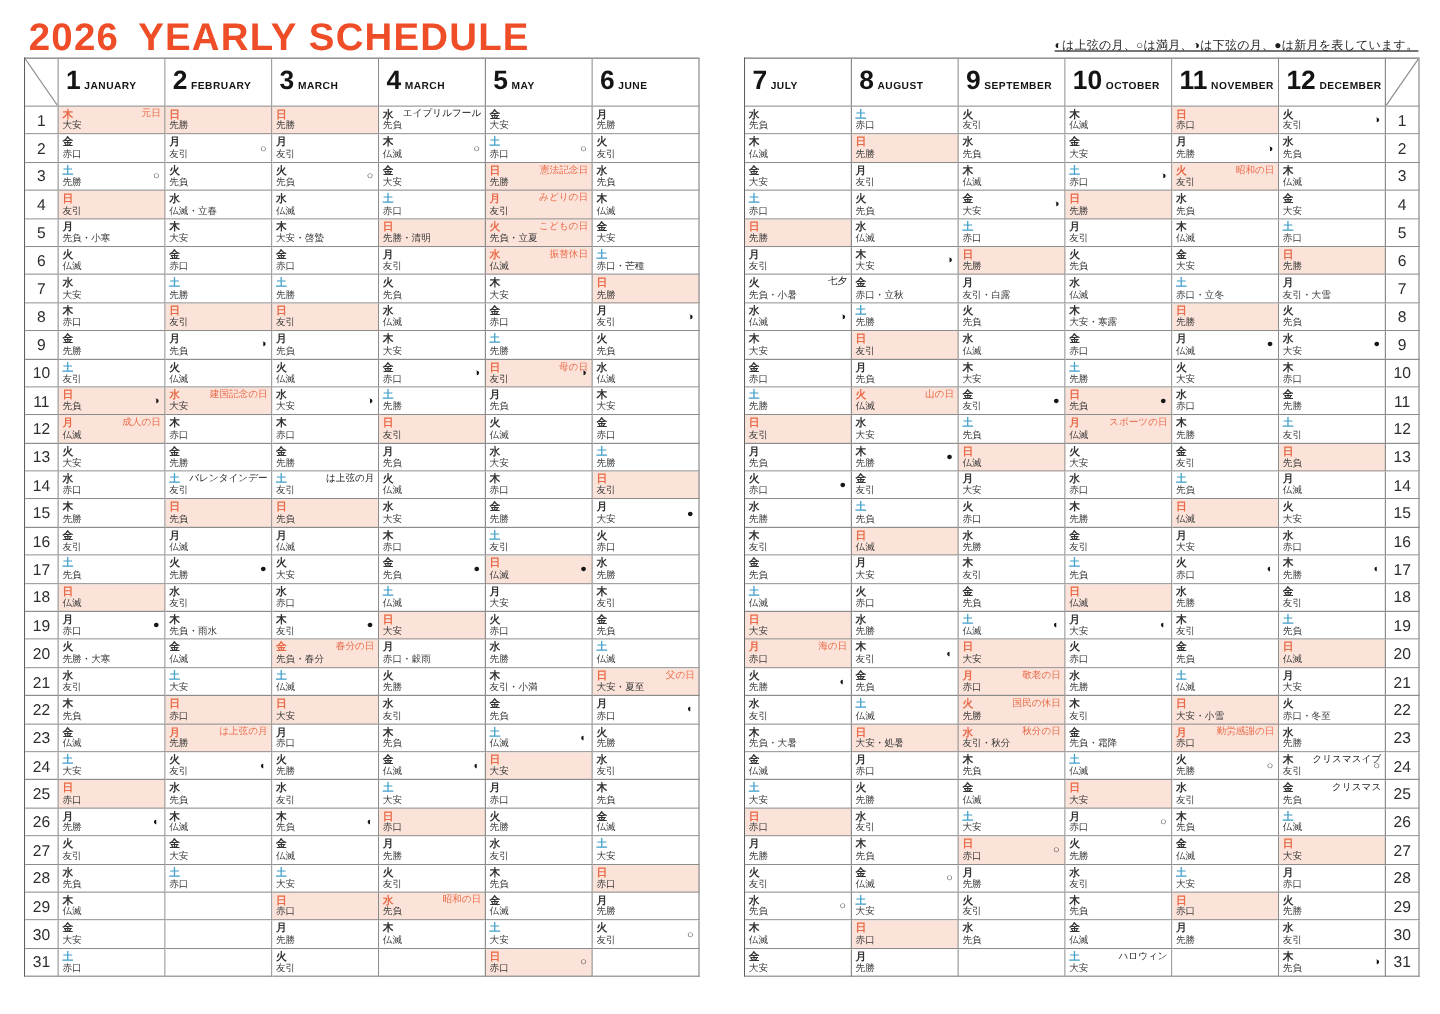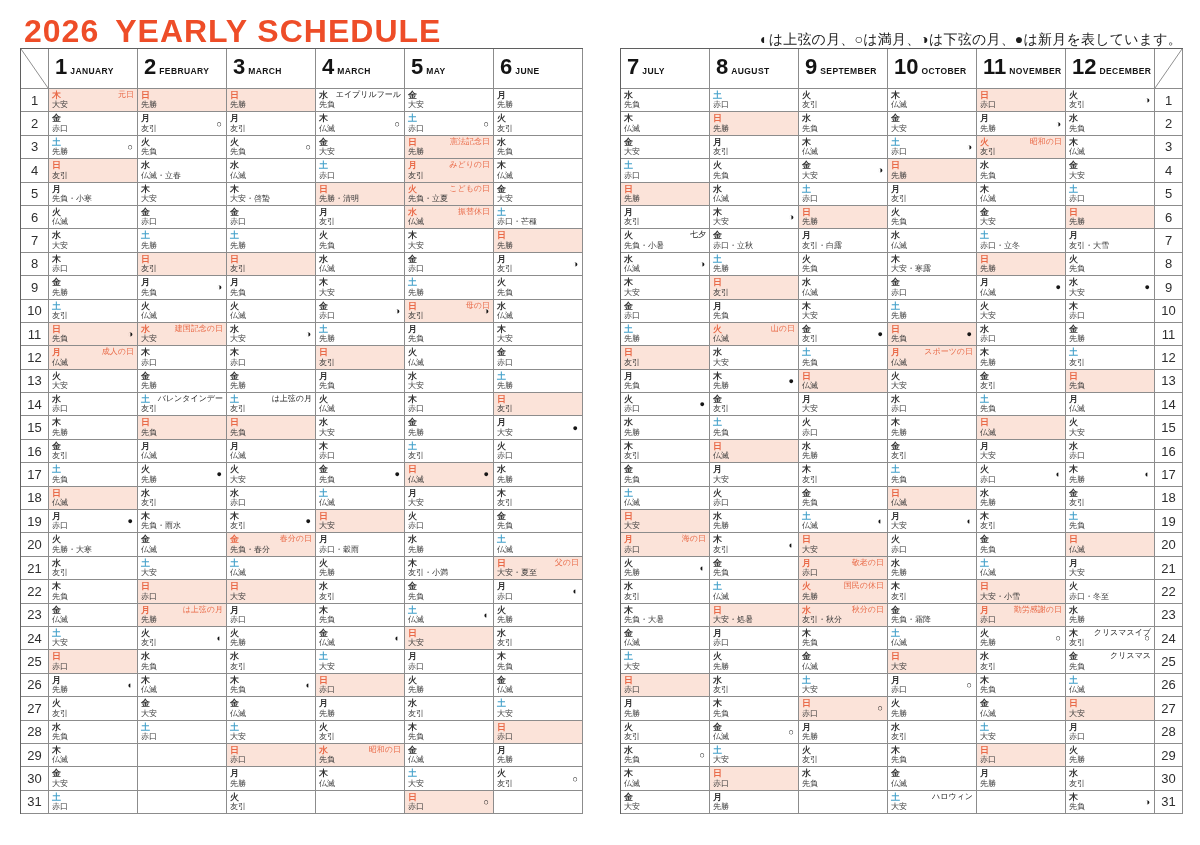--- a/index.html
+++ b/index.html
@@ -9,21 +9,21 @@
     -webkit-font-smoothing:antialiased;
   }
   .title{
     position:absolute;left:24px;top:13px;
     font-size:32px;font-weight:bold;color:var(--accent);letter-spacing:1px;
     white-space:nowrap;
   }
   .title .year{margin-right:16px;}
   .legend{
     position:absolute;right:18px;top:31px;
-    font-size:14px;color:#1c1c1c;letter-spacing:0.2px;
+    font-size:10px;color:#1c1c1c;letter-spacing:0.2px;text-decoration:underline;
   }
   .page{
     position:absolute;top:48px;display:flex;
     border-top:1px solid var(--outer);border-left:1px solid var(--outer);
     background:#fff;
   }
   .page.left{left:20px;}
   .page.right{left:620px;}
   .col{display:flex;flex-direction:column;}
   .cell{

